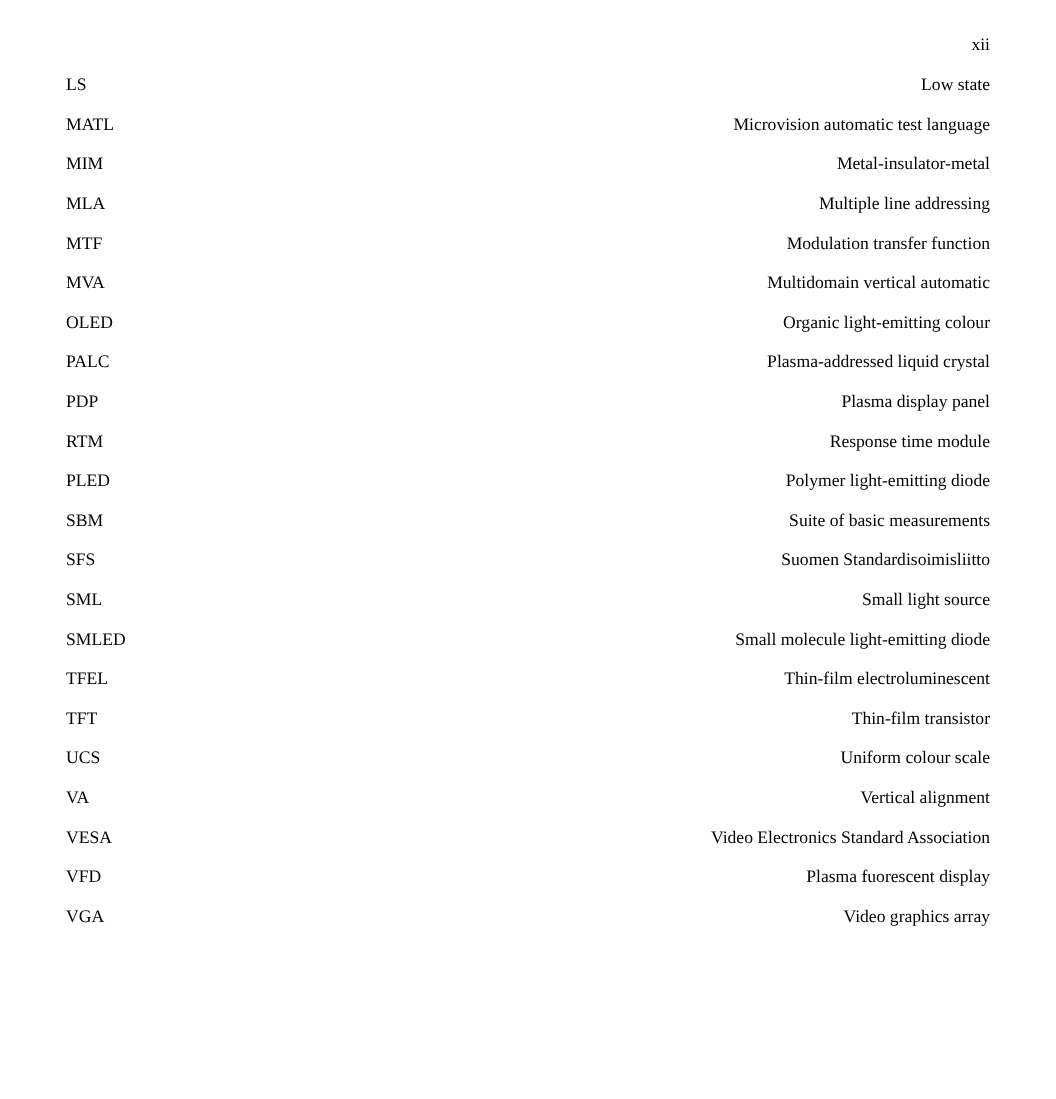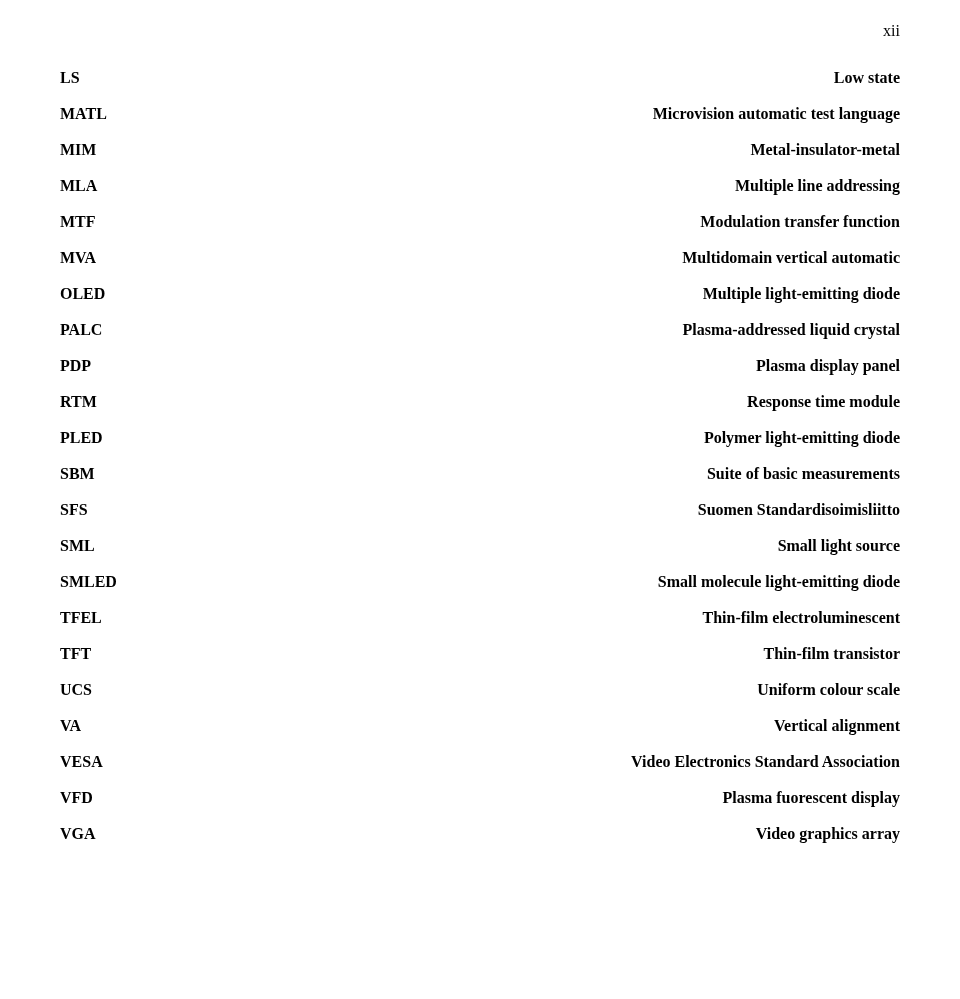--- a/index.html
+++ b/index.html
@@ -14,30 +14,29 @@
       font-size: 16px;
       color: #000000;
       width: 960px;
       min-height: 999px;
       padding: 40px 60px 40px 60px;
       position: relative;
     }
 
     .page-number {
       position: absolute;
-      top: 22px;
+      top: 32px;
       right: 60px;
       font-size: 16px;
     }
 
     .glossary-table {
       width: 100%;
       margin-top: 20px;
       border-collapse: collapse;
-      font-weight: bold;
     }
 
     .glossary-table tr td {
       padding: 6px 0;
       vertical-align: top;
       line-height: 1.5;
     }
 
     .glossary-table tr td:first-child {
       width: 220px;
@@ -76,21 +75,21 @@
       <tr>
         <td>MTF</td>
         <td>Modulation transfer function</td>
       </tr>
       <tr>
         <td>MVA</td>
         <td>Multidomain vertical automatic</td>
       </tr>
       <tr>
         <td>OLED</td>
-        <td>Multiple light-emitting diode</td>
+        <td>Organic light-emitting colour</td>
       </tr>
       <tr>
         <td>PALC</td>
         <td>Plasma-addressed liquid crystal</td>
       </tr>
       <tr>
         <td>PDP</td>
         <td>Plasma display panel</td>
       </tr>
       <tr>

